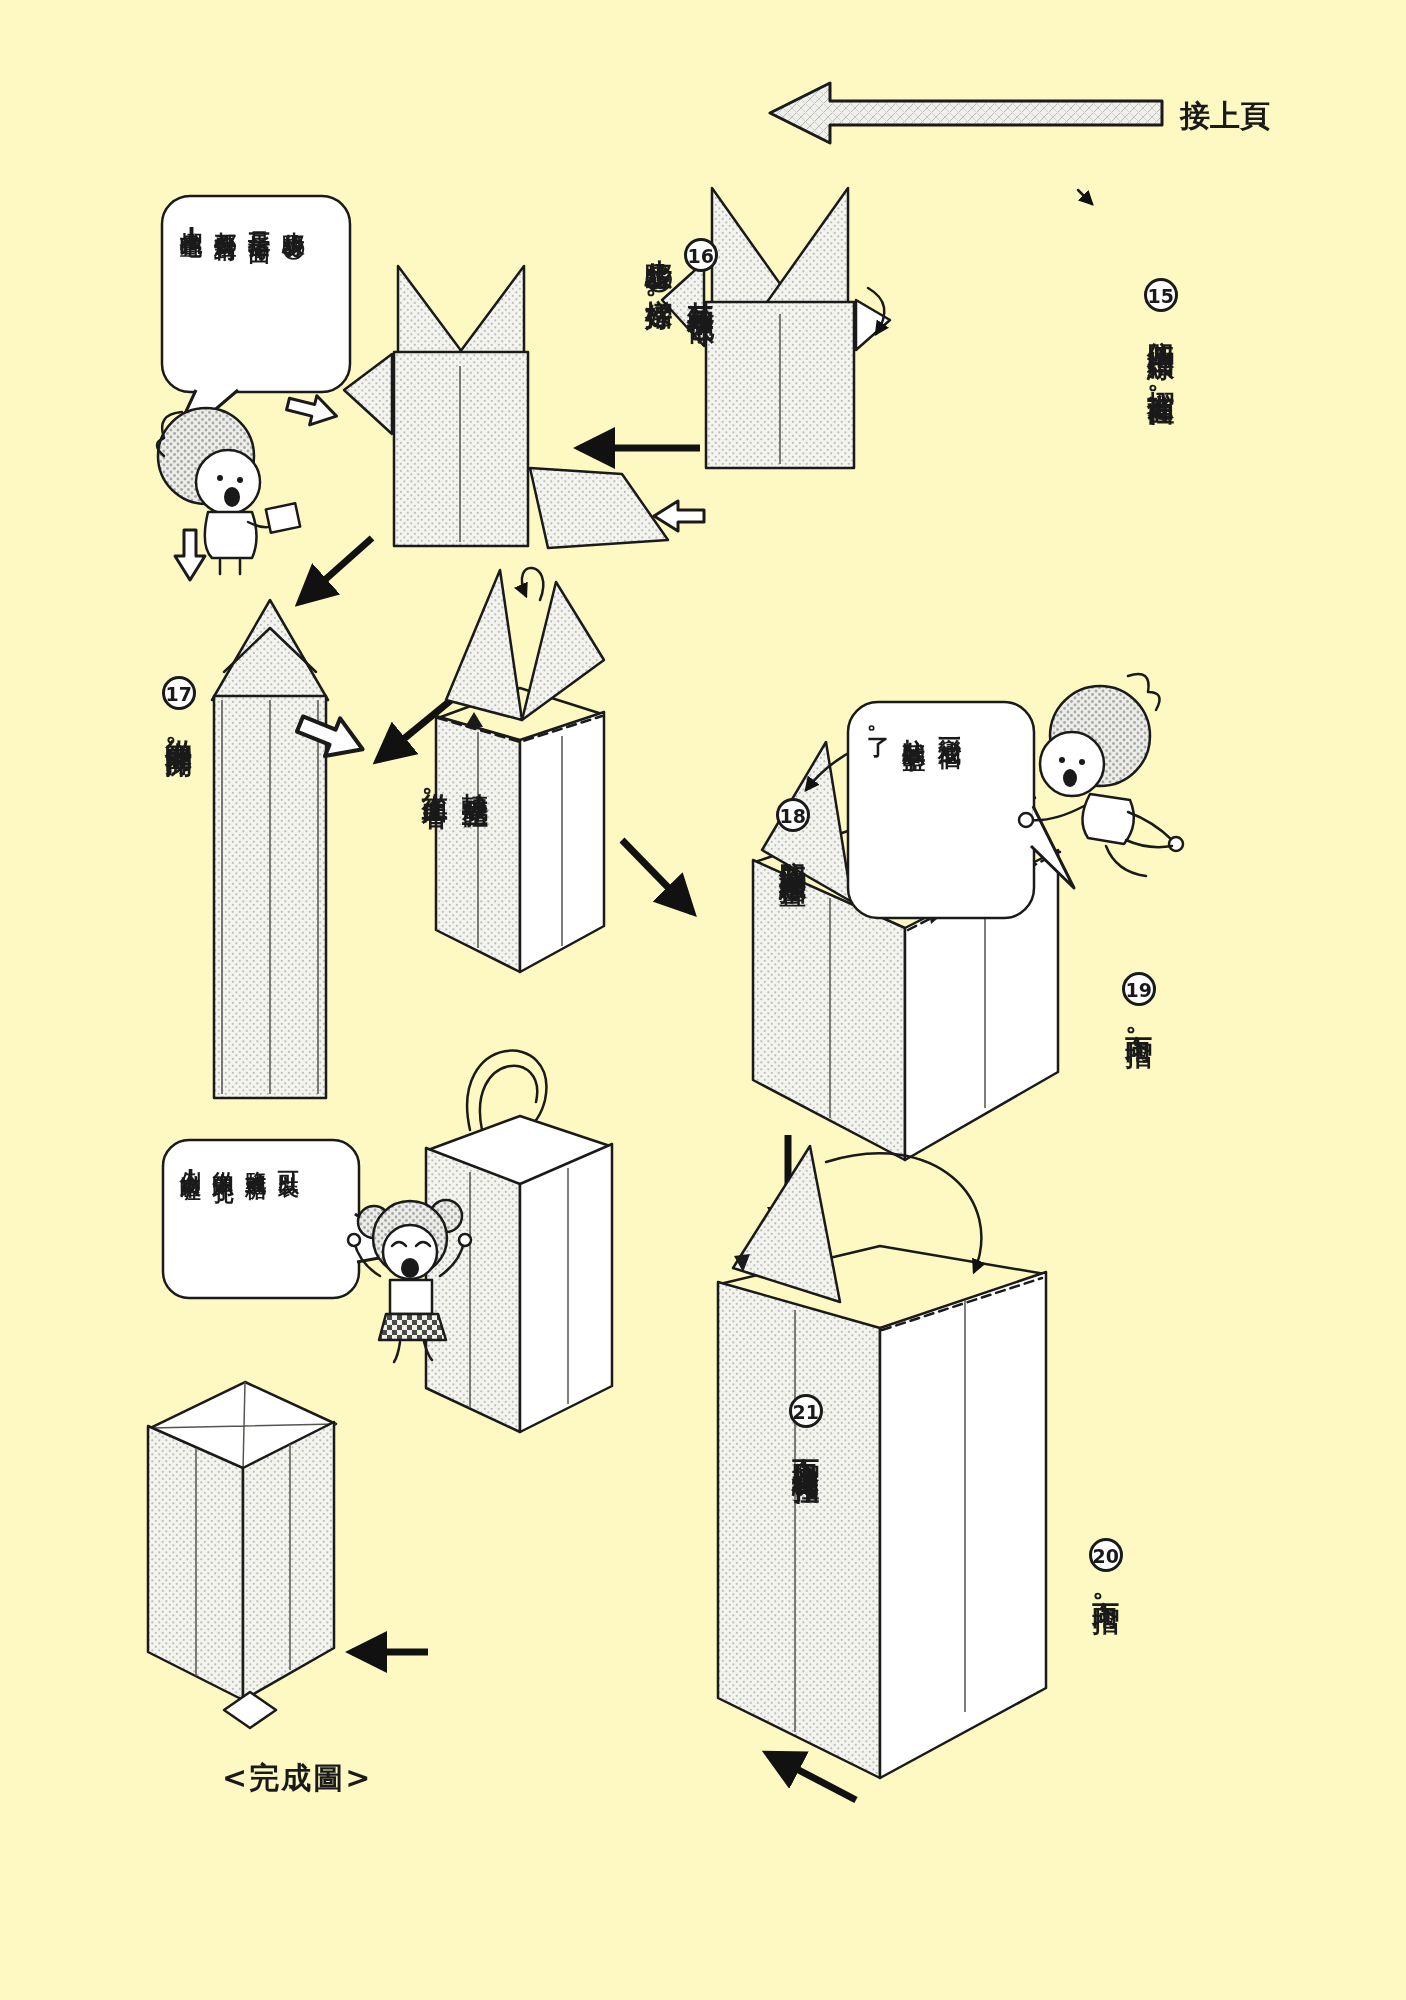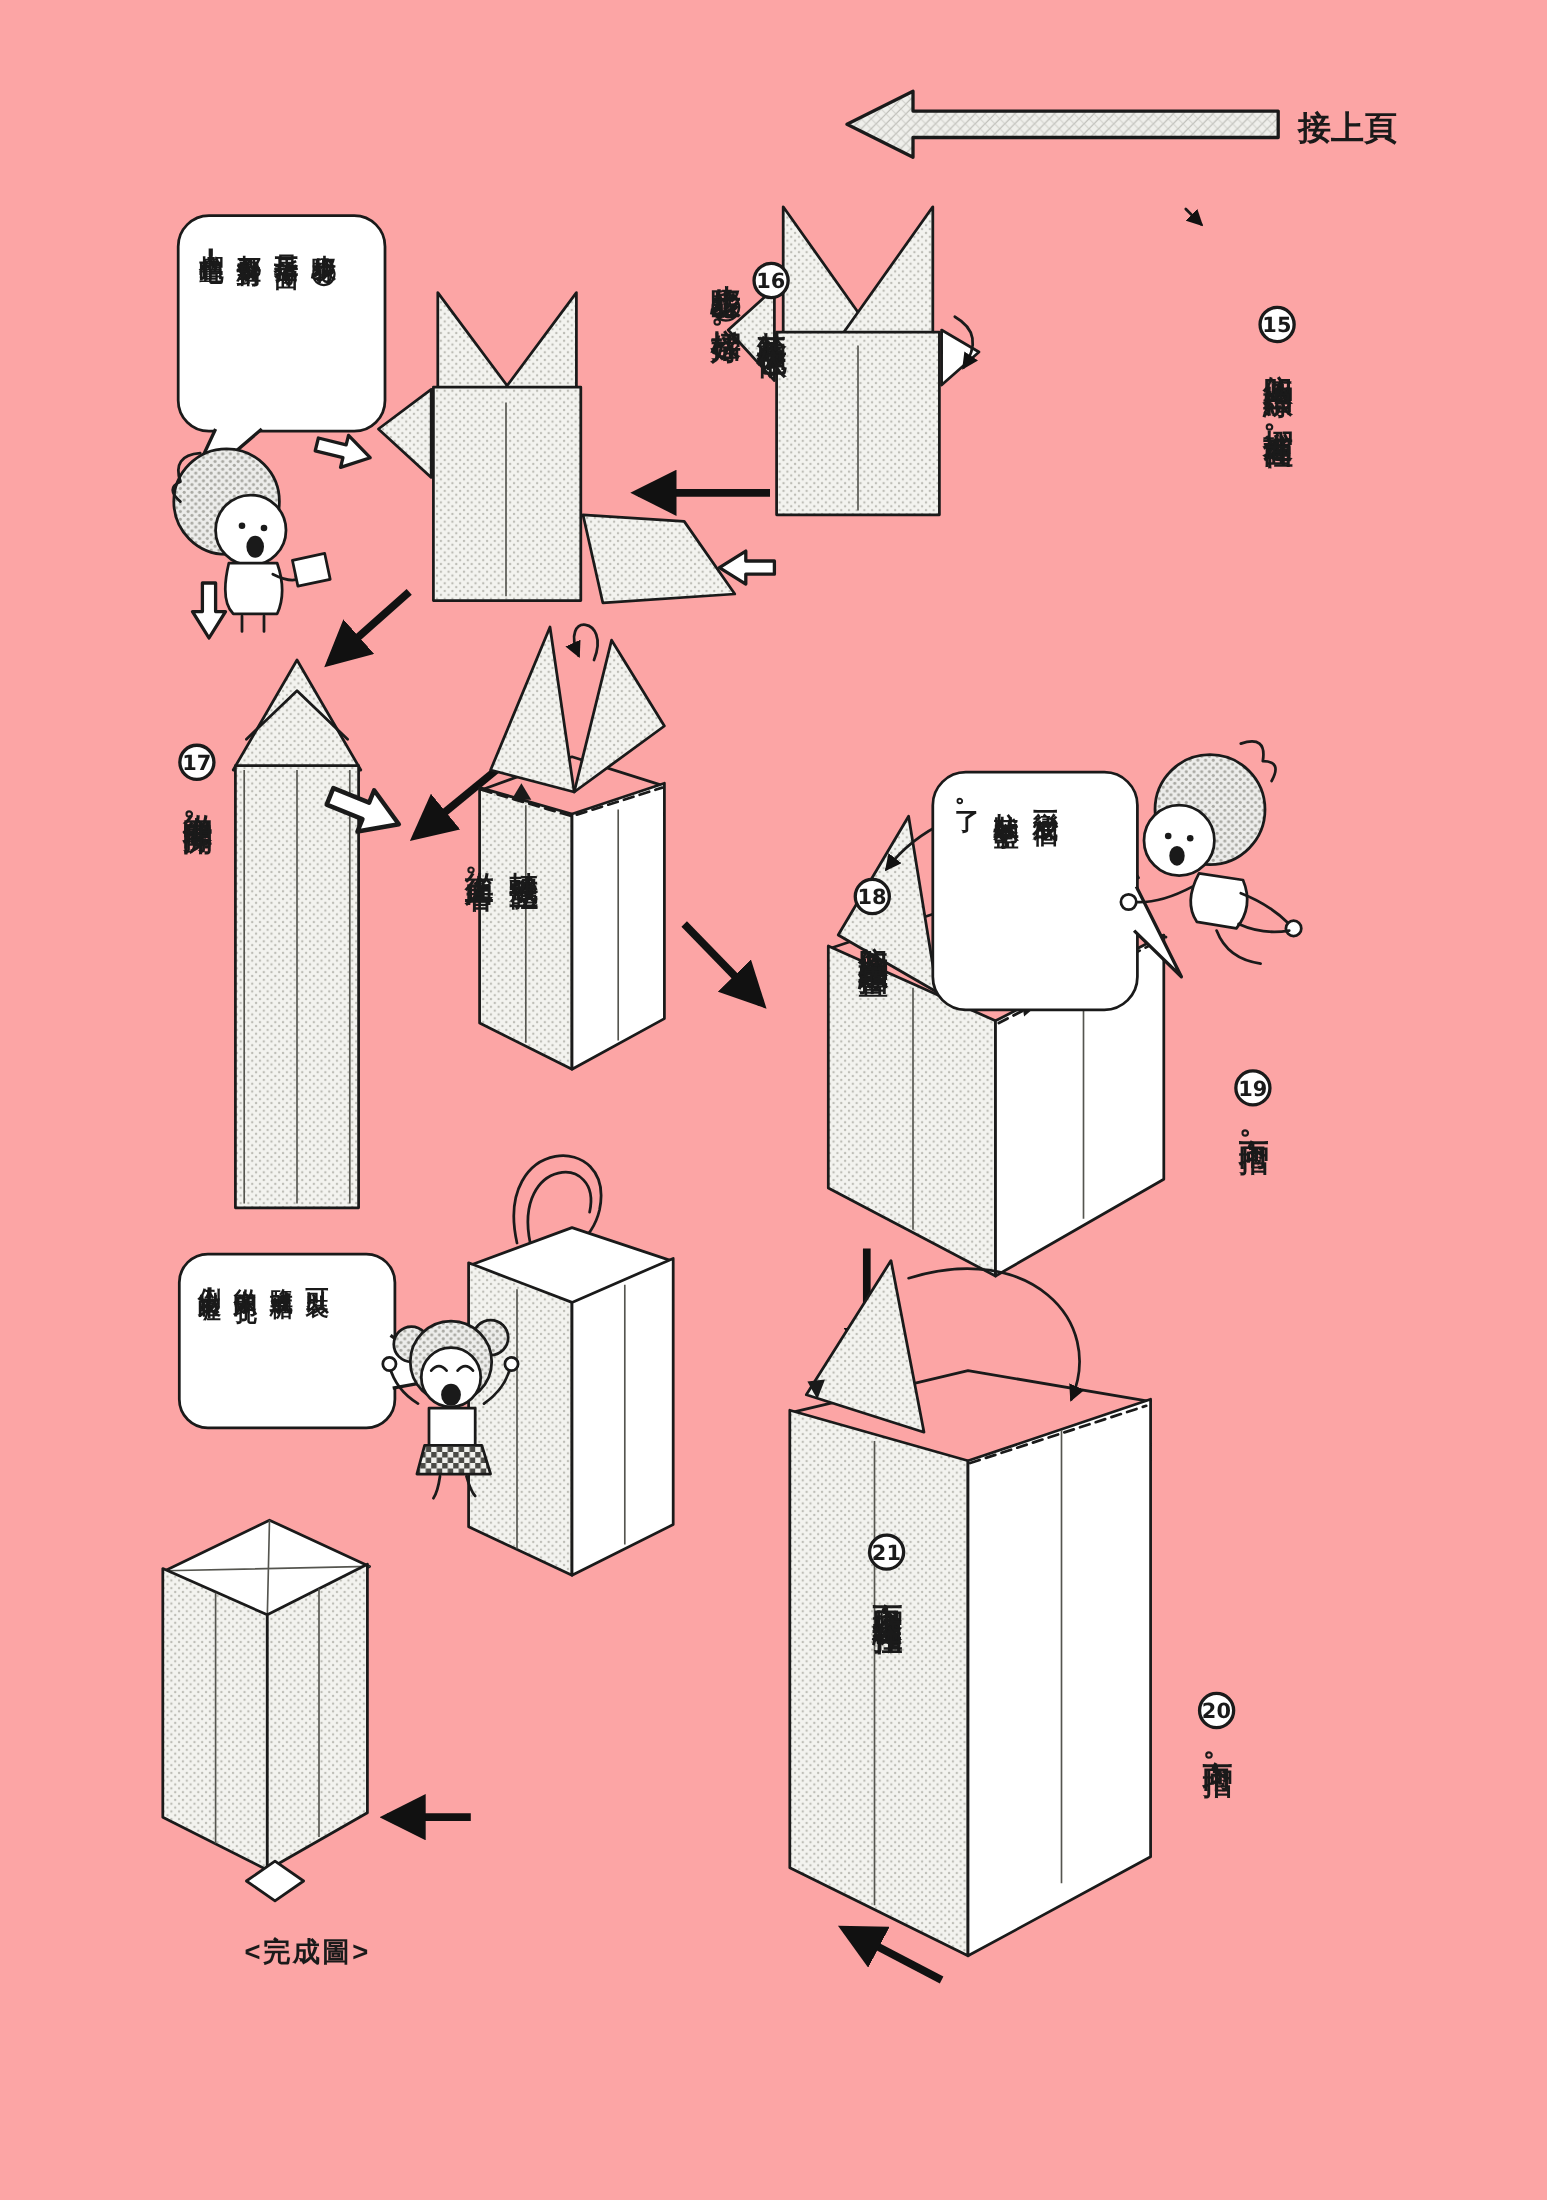--- a/index.html
+++ b/index.html
@@ -1,18 +1,18 @@
 <!DOCTYPE html>
 <html><head>
 <meta charset="utf-8">
 <style>
   html,body { margin:0; padding:0; background:#e8e8e6; }
   .page {
     position:relative; width:1406px; height:2000px;
-    background:#fca5a5; overflow:hidden;
+    background:#fef9c3; overflow:hidden;
     font-family:"DejaVu Sans", sans-serif; color:#1a1a1a;
   }
   svg.canvas { position:absolute; left:0; top:0; }
   .ln  { fill:none; stroke:#1a1a1a; stroke-width:2.5; stroke-linejoin:round; stroke-linecap:round; }
   .lnt { fill:none; stroke:#55554f; stroke-width:1.5; }
   .fc  { fill:url(#tone); stroke:#1a1a1a; stroke-width:2.5; stroke-linejoin:round; }
   .fw  { fill:#ffffff; stroke:#1a1a1a; stroke-width:2.5; stroke-linejoin:round; }
   .fh2 { fill:url(#tone2); stroke:#1a1a1a; stroke-width:2.5; stroke-linejoin:round; }
   .arr { stroke:#111111; stroke-width:7; stroke-linecap:butt; marker-end:url(#ah); }
   .dash{ stroke-dasharray:9 6; }
@@ -248,21 +248,21 @@
   <span class="circ">20</span><span>向下摺。</span>
 </div>
 
 <div class="vtext step" style="left:785px; top:1394px; height:340px;">
   <span class="circ">21</span><span>向下摺進縫裡扣住。</span>
 </div>
 
 <div class="vtext" style="left:415px; top:772px; height:180px; font-size:26px;">轉成立體,
 從上面看。</div>
 
-<div class="htext" style="left:222px; top:1758px; font-size:25px; letter-spacing:2px;font-family:Liberation Mono, monospace;">&lt;完成圖&gt;</div>
+<div class="htext" style="left:222px; top:1758px; font-size:30px; letter-spacing:2px;">&lt;完成圖&gt;</div>
 
 <div class="vtext bub" style="left:174px; top:214px; height:168px; font-size:22px;">步驟⑯
 是指每一面
 都要對稱
 摺疊吧!</div>
 
 <div class="vtext bub" style="left:860px; top:720px; height:184px; font-size:23px;">變成一個
 柱狀的盒子
 了。</div>
 

